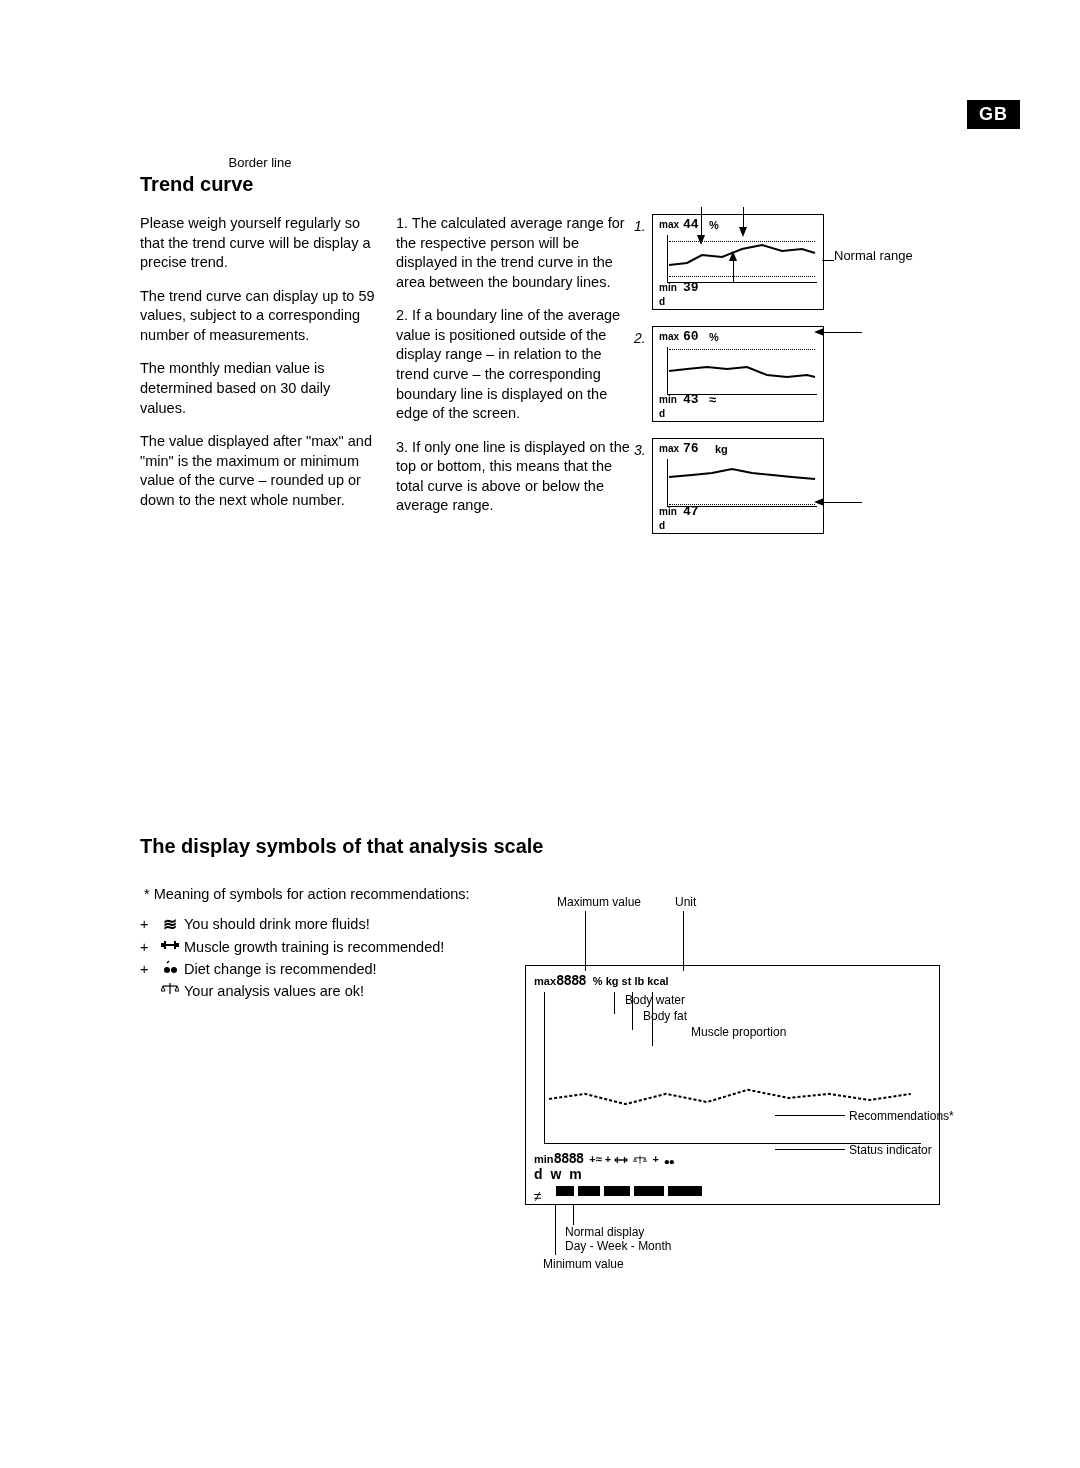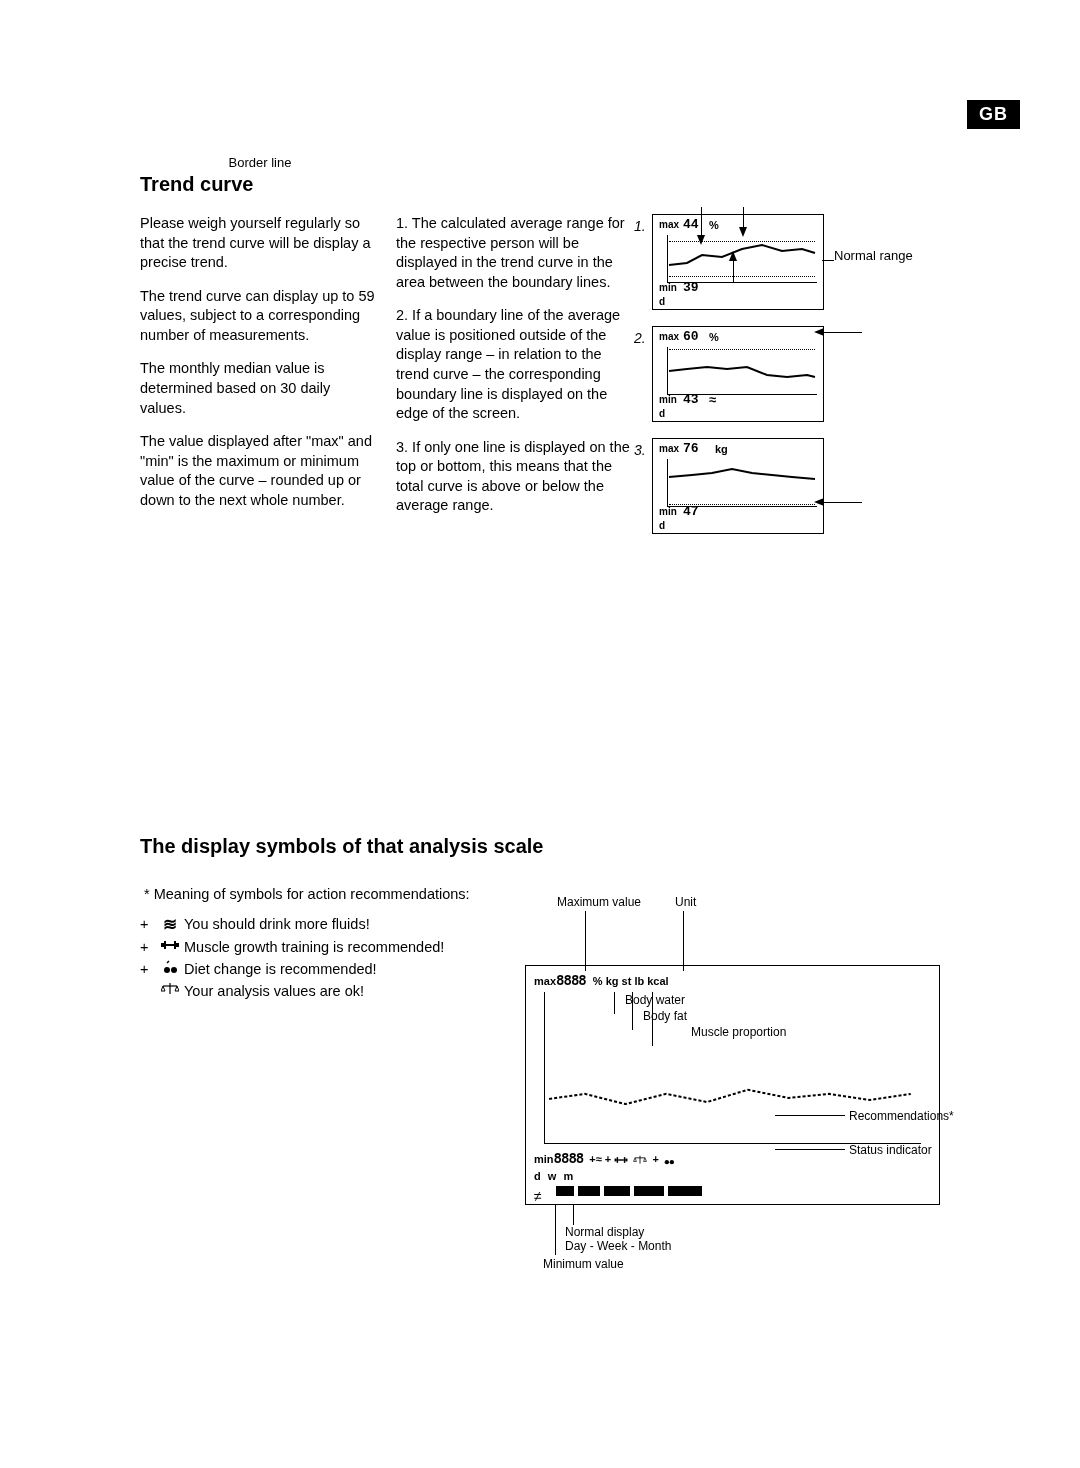--- a/index.html
+++ b/index.html
@@ -378,21 +378,21 @@
               <path d="M2 4 L0 9 L4 9 Z" fill="none" stroke="#000"></path>
               <path d="M16 4 L14 9 L18 9 Z" fill="none" stroke="#000"></path>
             </svg>
           <span>+</span>
           <svg width="14" height="10" style="vertical-align:middle;" viewBox="0 0 18 14">
               <circle cx="6" cy="10" r="3" fill="#000"></circle>
               <circle cx="13" cy="10" r="3" fill="#000"></circle>
             </svg>
         </div>
 
-        <div style="position:absolute; left:8px; bottom:22px; font-size:11px; font-weight:bold; letter-spacing:2px;">d w m</div>
+        <div style="position:absolute; left:8px; bottom:22px; font-size:14px; font-weight:bold; letter-spacing:2px;">d w m</div>
 
         <div class="block-bar" style="left:30px; bottom:8px; width:18px;"></div>
         <div class="block-bar" style="left:52px; bottom:8px; width:22px;"></div>
         <div class="block-bar" style="left:78px; bottom:8px; width:26px;"></div>
         <div class="block-bar" style="left:108px; bottom:8px; width:30px;"></div>
         <div class="block-bar" style="left:142px; bottom:8px; width:34px;"></div>
 
         <div style="position:absolute; left:8px; bottom:4px; font-size:14px; line-height:8px;">≠</div>
       </div>
 

